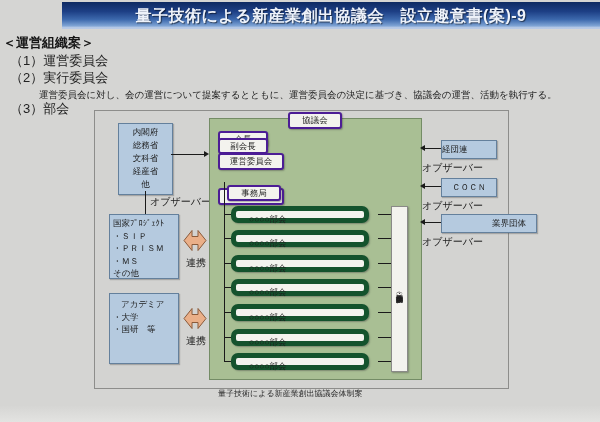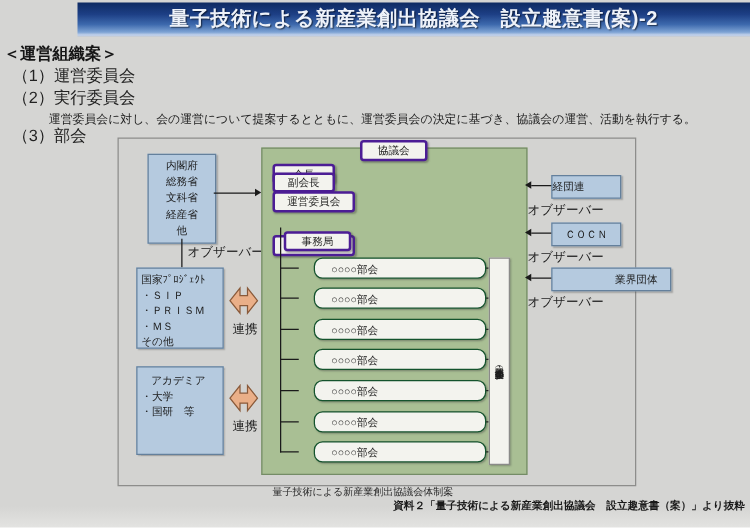--- a/index.html
+++ b/index.html
@@ -23,21 +23,21 @@
   .bluebox{position:absolute;background:#b5cadf;border:1px solid #64809c;color:#1c1c1c;
     box-shadow:1px 1px 1px rgba(80,80,80,.35);}
   .bluebox .bl{display:block;font-size:8.5px;line-height:13px;text-align:center;}
   .bluebox .bll{display:block;font-size:8.5px;line-height:12.5px;text-align:left;}
 
   .greenbox{position:absolute;left:114px;top:7px;width:211px;height:260px;background:#a9bf94;border:1px solid #748c66;}
 
   .wbox{position:absolute;background:#f3f3ee;border:2px solid #4c1d95;border-radius:3px;
     box-shadow:1px 1px 1.5px rgba(60,60,60,.4);font-size:8.5px;color:#1c1c1c;text-align:center;}
 
-  .bukai{position:absolute;left:156px;width:138px;height:17px;background:#f3f3ee;border:1px solid #14532d;
+  .bukai{position:absolute;left:136px;width:138px;height:17px;background:#f3f3ee;border:5px solid #14532d;
     border-radius:7px;box-shadow:1px 1px 1.5px rgba(60,60,60,.4);font-size:8.5px;color:#1c1c1c;
     text-align:left;line-height:17px;padding-left:13px;box-sizing:border-box;}
 
   .members{position:absolute;left:296px;top:95px;width:15px;height:164px;background:#f3f3ee;border:1px solid #8a8a88;
     display:flex;align-items:center;justify-content:center;box-shadow:1px 1px 1.5px rgba(60,60,60,.4);}
   .members span{writing-mode:vertical-rl;text-orientation:upright;font-size:7.5px;color:#1c1c1c;line-height:13px;}
 
   .lbl{position:absolute;font-size:10px;color:#1c1c1c;white-space:nowrap;font-family:Liberation Mono, monospace;}
 
   .ln{position:absolute;background:#1a1a1a;}
@@ -47,21 +47,21 @@
   .dblarrow{position:absolute;width:24px;height:27px;}
 
   .caption{position:absolute;left:218px;top:388px;font-size:8px;color:#2a2a2a;}
   .footer{position:absolute;right:4px;top:399px;font-size:8.5px;font-weight:bold;color:#1a1a1a;white-space:nowrap;}
 </style>
 </head>
 <body>
 
 <div id="slide">
 
-  <div class="banner">量子技術による新産業創出協議会　設立趣意書(案)-2</div>
+  <div class="banner">量子技術による新産業創出協議会　設立趣意書(案)-9</div>
 
   <div class="h1">＜運営組織案＞</div>
   <div class="item" style="left:10px;top:52px;">（1）運営委員会</div>
   <div class="item" style="left:10px;top:69px;">（2）実行委員会</div>
   <div class="note">運営委員会に対し、会の運営について提案するとともに、運営委員会の決定に基づき、協議会の運営、活動を執行する。</div>
   <div class="item" style="left:10px;top:100px;">（3）部会</div>
 
   <div class="frame">
 
     <div class="bluebox" style="left:23px;top:12px;width:53px;height:68px;padding-top:2px;">
@@ -148,15 +148,14 @@
     <div class="lbl" style="left:327px;top:88px;">オブザーバー</div>
 
     <div class="bluebox" style="left:346px;top:103px;width:54px;height:17px;font-size:8.5px;line-height:17px;text-align:center;padding-left:40px;">業界団体</div>
     <div class="ln" style="left:330px;top:111px;width:16px;height:1px;"></div>
     <div class="ah-l" style="left:325px;top:108px;"></div>
     <div class="lbl" style="left:327px;top:124px;">オブザーバー</div>
 
   </div>
 
   <div class="caption">量子技術による新産業創出協議会体制案</div>
-  <div class="footer">資料２「量子技術による新産業創出協議会　設立趣意書（案）」より抜粋</div>
 
 </div>
 
 </body></html>

